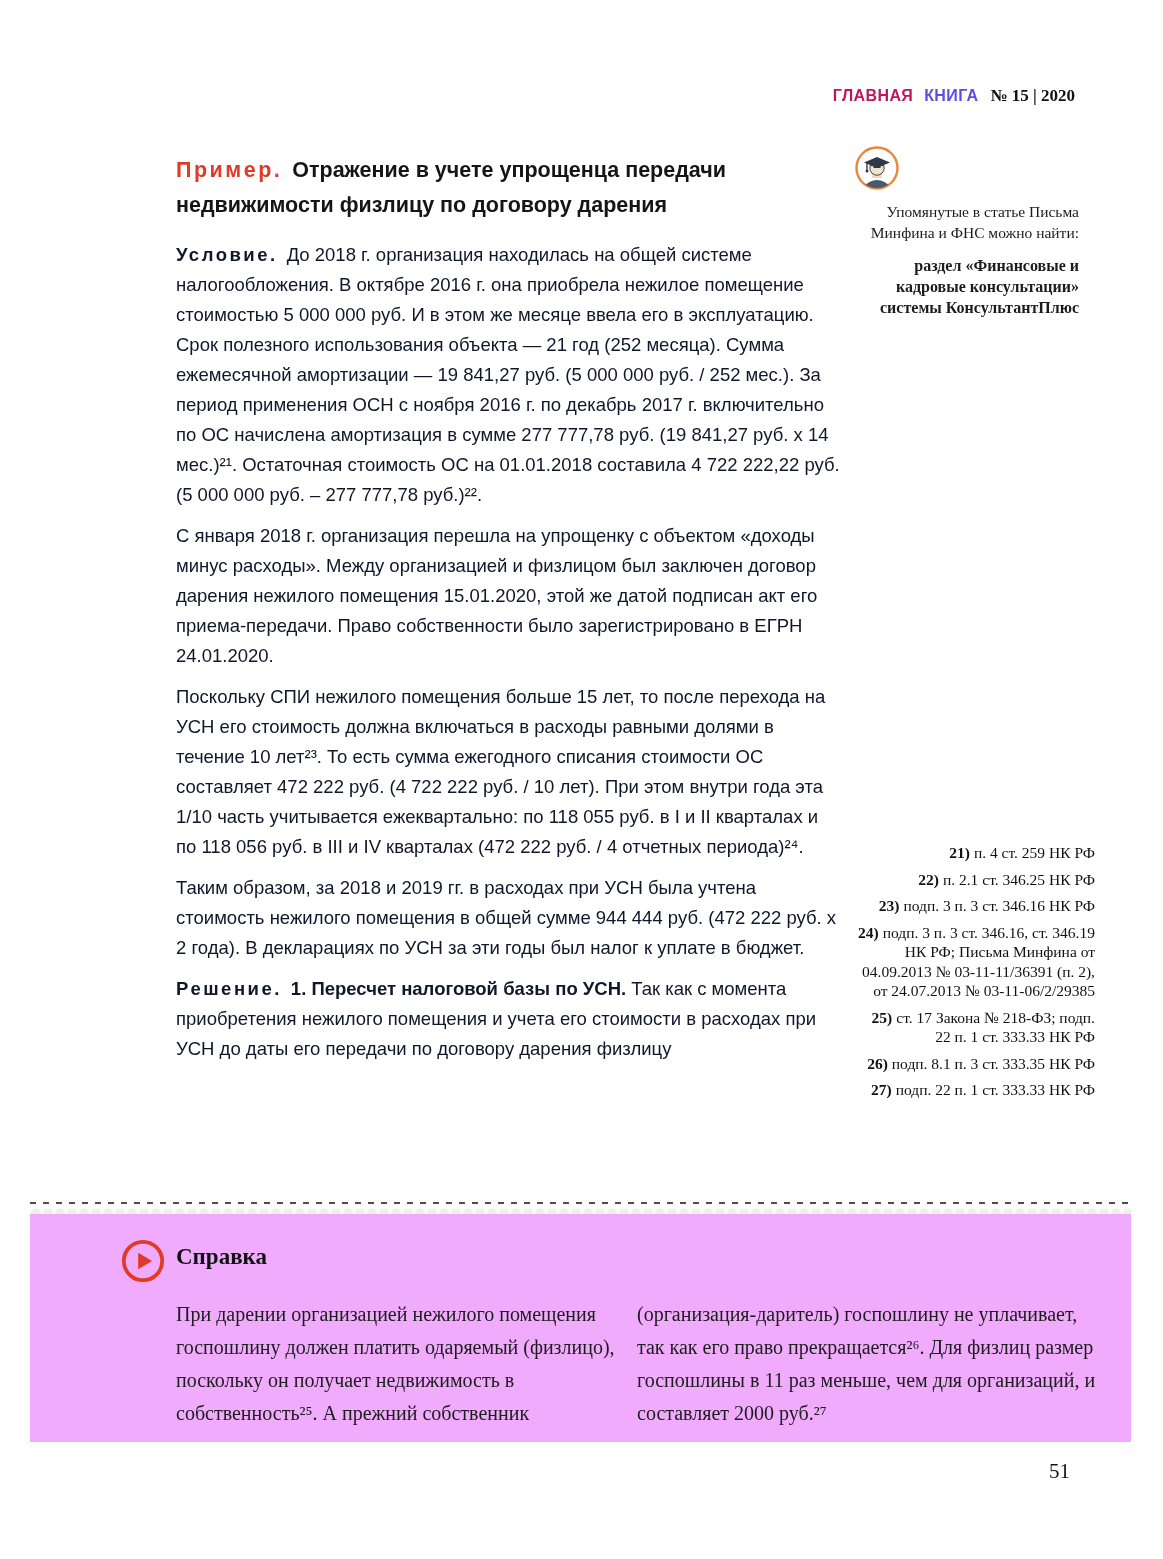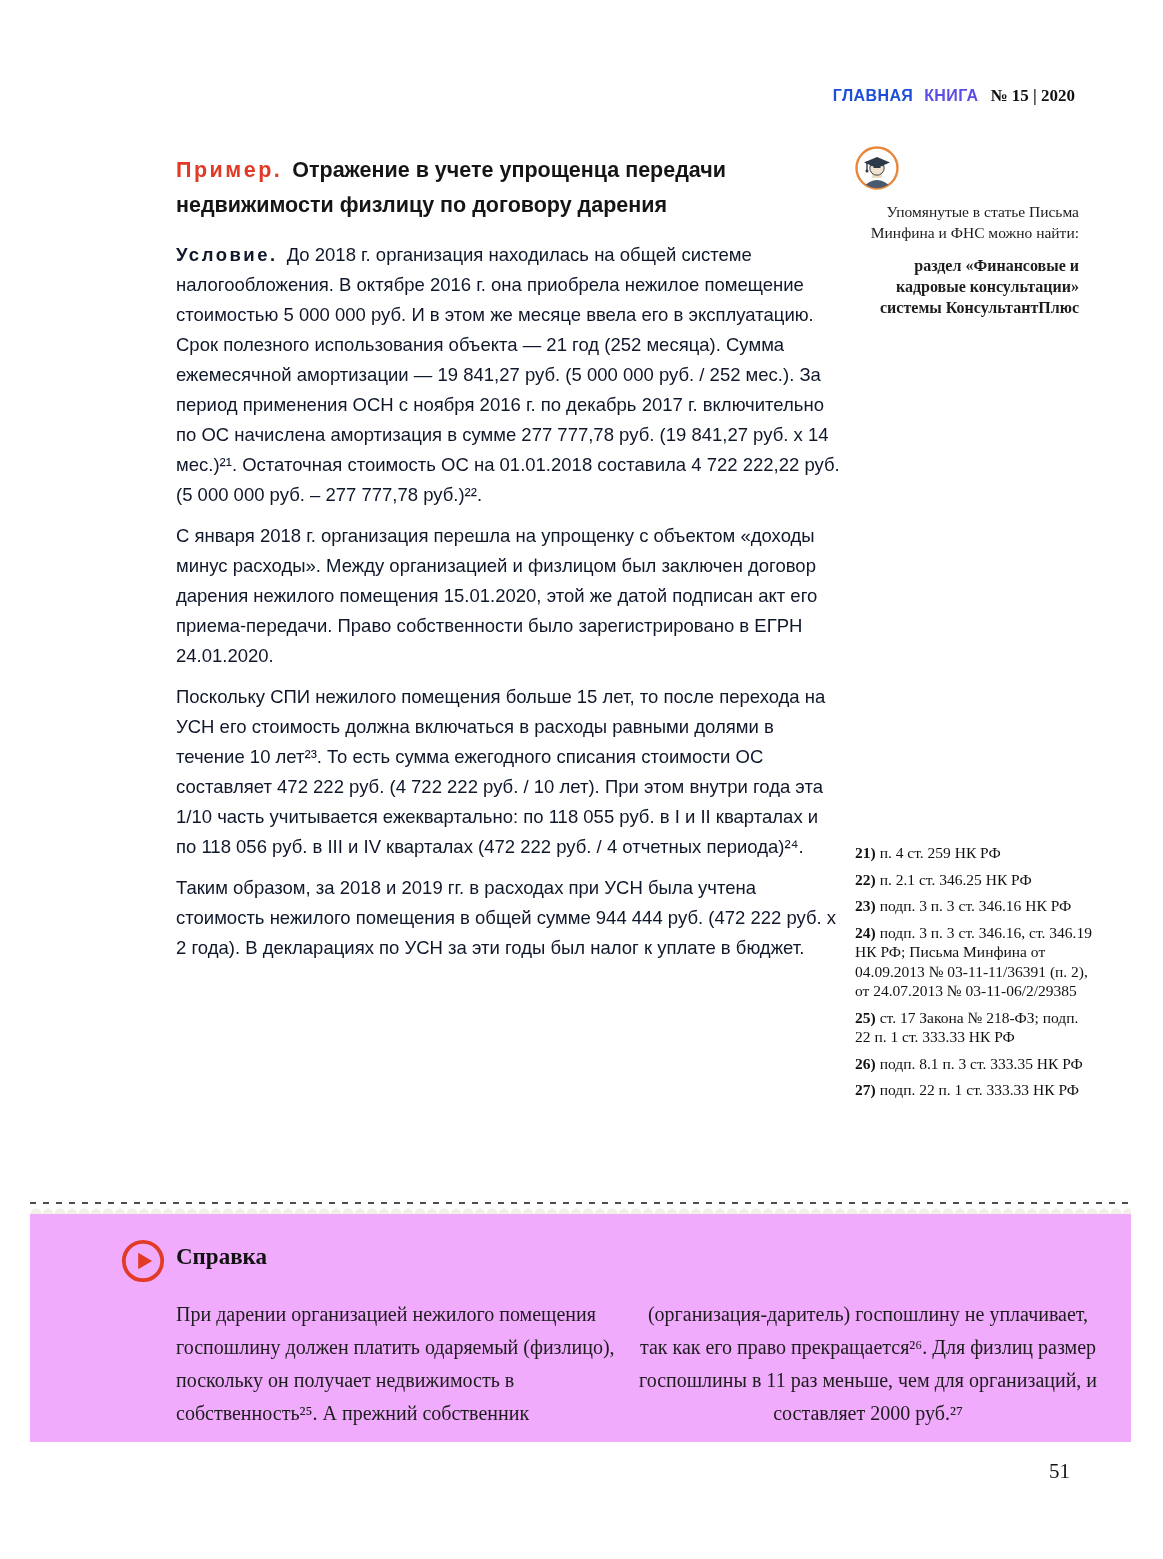--- a/index.html
+++ b/index.html
@@ -7,21 +7,21 @@
     position:relative; width:1163px; height:1559px; background:#ffffff;
     overflow:hidden; font-family:"Liberation Sans","DejaVu Sans",sans-serif;
     color:#111;
   }
 
   
   .mag-header {
     position:absolute; top:86px; right:88px; white-space:nowrap;
     font-weight:bold; font-size:16px; letter-spacing:.4px;
   }
-  .brand-black { color:#1d4ed8; }
+  .brand-black { color:#be185d; }
   .brand-purple { color:#5b4ee6; margin-left:6px; }
   .issue {
     font-family:"Liberation Serif","DejaVu Serif",serif;
     font-size:17px; margin-left:7px; color:#111; letter-spacing:0;
   }
 
   
   .title-block {
     position:absolute; left:176px; top:153px; width:682px;
     font-weight:bold; font-size:21.5px; line-height:35px; color:#151515;
@@ -45,21 +45,21 @@
   }
   .scholar-wrap { width:44px; height:44px; margin-bottom:11px; }
   .note-bold { font-weight:bold; font-size:16px; margin-top:12px; line-height:21px; }
 
   
   .footnotes {
     position:absolute; left:855px; top:843px; width:240px;
     font-family:"Liberation Serif","DejaVu Serif",serif;
     font-size:15.5px; line-height:19.5px; color:#111;
   }
-  .fn { margin-bottom:7px; }
+  .fn { margin-bottom:7px;text-align:right; }
   .fn-num { font-weight:bold; margin-right:4px; }
 
   
   .spravka-dots {
     position:absolute; left:30px; top:1202px; width:1101px; height:2px;
     background:repeating-linear-gradient(90deg,#4d4d4d 0 6px,transparent 6px 13px);
   }
   .spravka-scallop {
     position:absolute; left:30px; top:1206px; width:1101px; height:8px;
     background-image:radial-gradient(circle at 6px 8px,#f2efe9 5.2px,rgba(242,239,233,0) 5.9px);
@@ -74,21 +74,21 @@
     position:absolute; left:146px; top:30px;
     font-family:"Liberation Serif","DejaVu Serif",serif;
     font-weight:bold; font-size:23px; color:#111;
   }
   .spravka-col {
     position:absolute; top:84px;
     font-family:"Liberation Serif","DejaVu Serif",serif;
     font-size:20px; line-height:33px; color:#1c1c1c;
   }
   .col-left  { left:146px; width:446px; }
-  .col-right { left:607px; width:462px;text-align:center; }
+  .col-right { left:607px; width:462px; }
 
   
   .page-num {
     position:absolute; right:93px; top:1459px;
     font-family:"Liberation Serif","DejaVu Serif",serif;
     font-size:21px; color:#111;margin-left:13px;
   }
 </style>
 </head>
 <body>
@@ -110,20 +110,23 @@
       <span class="para-label">Условие.</span><span>До 2018 г. организация находилась на общей системе налогообложения. В октябре 2016 г. она приобрела нежилое помещение стоимостью 5 000 000 руб. И в этом же месяце ввела его в эксплуатацию. Срок полезного использования объекта — 21 год (252 месяца). Сумма ежемесячной амортизации — 19 841,27 руб. (5 000 000 руб. / 252 мес.). За период применения ОСН с ноября 2016 г. по декабрь 2017 г. включительно по ОС начислена амортизация в сумме 277 777,78 руб. (19 841,27 руб. х 14 мес.)²¹. Остаточная стоимость ОС на 01.01.2018 составила 4 722 222,22 руб. (5 000 000 руб. – 277 777,78 руб.)²².</span>
     </p>
     <p>
       <span>С января 2018 г. организация перешла на упрощенку с объектом «доходы минус расходы». Между организацией и физлицом был заключен договор дарения нежилого помещения 15.01.2020, этой же датой подписан акт его приема-передачи. Право собственности было зарегистрировано в ЕГРН 24.01.2020.</span>
     </p>
     <p>
       <span>Поскольку СПИ нежилого помещения больше 15 лет, то после перехода на УСН его стоимость должна включаться в расходы равными долями в течение 10 лет²³. То есть сумма ежегодного списания стоимости ОС составляет 472 222 руб. (4 722 222 руб. / 10 лет). При этом внутри года эта 1/10 часть учитывается ежеквартально: по 118 055 руб. в I и II кварталах и по 118 056 руб. в III и IV кварталах (472 222 руб. / 4 отчетных периода)²⁴.</span>
     </p>
     <p>
       <span>Таким образом, за 2018 и 2019 гг. в расходах при УСН была учтена стоимость нежилого помещения в общей сумме 944 444 руб. (472 222 руб. х 2 года). В декларациях по УСН за эти годы был налог к уплате в бюджет.</span>
+    </p>
+    <p>
+      <span class="para-label">Решение.</span><span class="para-bold">1. Пересчет налоговой базы по УСН.</span><span>Так как с момента приобретения нежилого помещения и учета его стоимости в расходах при УСН до даты его передачи по договору дарения физлицу</span>
     </p>
   </div>
 
   <div class="sidebar-note">
     <div class="scholar-wrap">
       <svg viewBox="0 0 44 44" width="44" height="44">
         <defs>
             <clipPath id="cp">
               <circle cx="22" cy="22" r="20"></circle>
             </clipPath>

